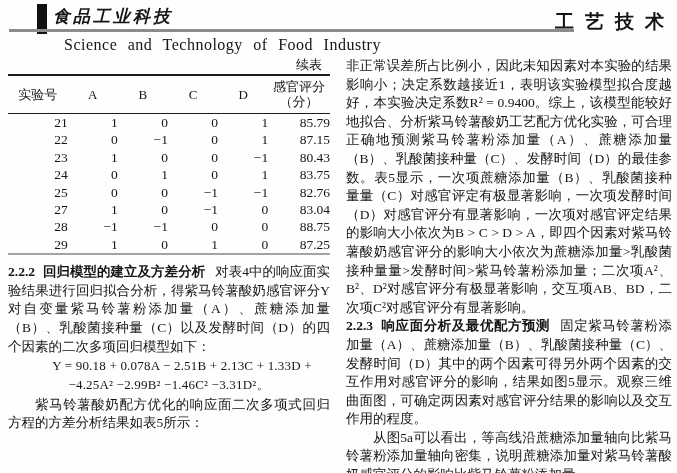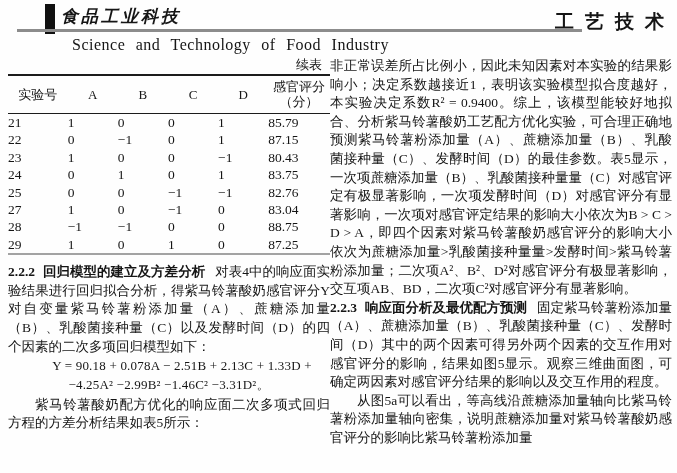--- a/index.html
+++ b/index.html
@@ -5,21 +5,21 @@
   * { box-sizing: border-box; margin: 0; padding: 0; }
   html, body { width: 677px; height: 473px; overflow: hidden; }
   body {
     background: #fefefe;
     color: #151515;
     font-family: "Liberation Serif", "DejaVu Serif", serif;
   }
   .page { position: relative; width: 677px; height: 473px; }
 
   
-  .hdr { position: absolute; top: 0; left: 17px; right: 0; height: 56px; }
+  .hdr { position: absolute; top: 0; left: 9px; right: 0; height: 56px; }
   .logo-mark {
     position: absolute; left: 28px; top: 4px;
     width: 10px; height: 30px; background: #111;
   }
   .logo-cn {
     position: absolute; left: 42px; top: 5px;
     font-size: 17px; font-weight: bold; letter-spacing: 3px;
     border-bottom: 2px solid #111; padding: 0 4px 2px 2px;
     font-style: italic;
   }
@@ -33,21 +33,21 @@
     white-space: nowrap;
   }
   .journal-en {
     position: absolute; left: 55px; top: 36px;
     font-size: 16px; word-spacing: 6px; letter-spacing: .5px;
   }
 
   
   .columns {
     position: absolute; top: 57px; left: 8px; right: 5px; bottom: 0;
-    display: flex; gap: 0;
+    display: flex; gap: 16px;
   }
   .col-left  { width: 322px; flex: none; }
   .col-right { flex: 1; }
 
   .para {
     font-size: 13.5px; line-height: 18.6px;
     text-align: justify;
   }
   .para.indent { text-indent: 2em; }
   .sec-num  { font-weight: bold; margin-right: 8px; }
@@ -65,21 +65,21 @@
   .ctable th {
     font-weight: normal; font-size: 13px; line-height: 15px;
     text-align: center; vertical-align: middle;
     padding: 3px 0 4px 0;
     border-bottom: 1.4px solid #1c1c1c;
   }
   .ctable th.c0 { width: 56px; }
   .ctable th.cm { width: 47px; }
   .ctable th.c5 { width: 58px; text-align: center; }
   .ctable td {
-    font-size: 13.5px; line-height: 17.4px; text-align: left;
+    font-size: 13.5px; line-height: 17.4px; text-align: right;
     padding: 0;
   }
   .tbl-block { margin-bottom: 8px; }
 
   
   .equation { font-size: 13px; line-height: 18.8px; margin: 1px 0 1px 0; }
   .equation .eq-line { white-space: nowrap; letter-spacing: .2px; text-align: center; }
   .equation .eq-line.first { text-indent: 2em; }
 </style>
 </head>

